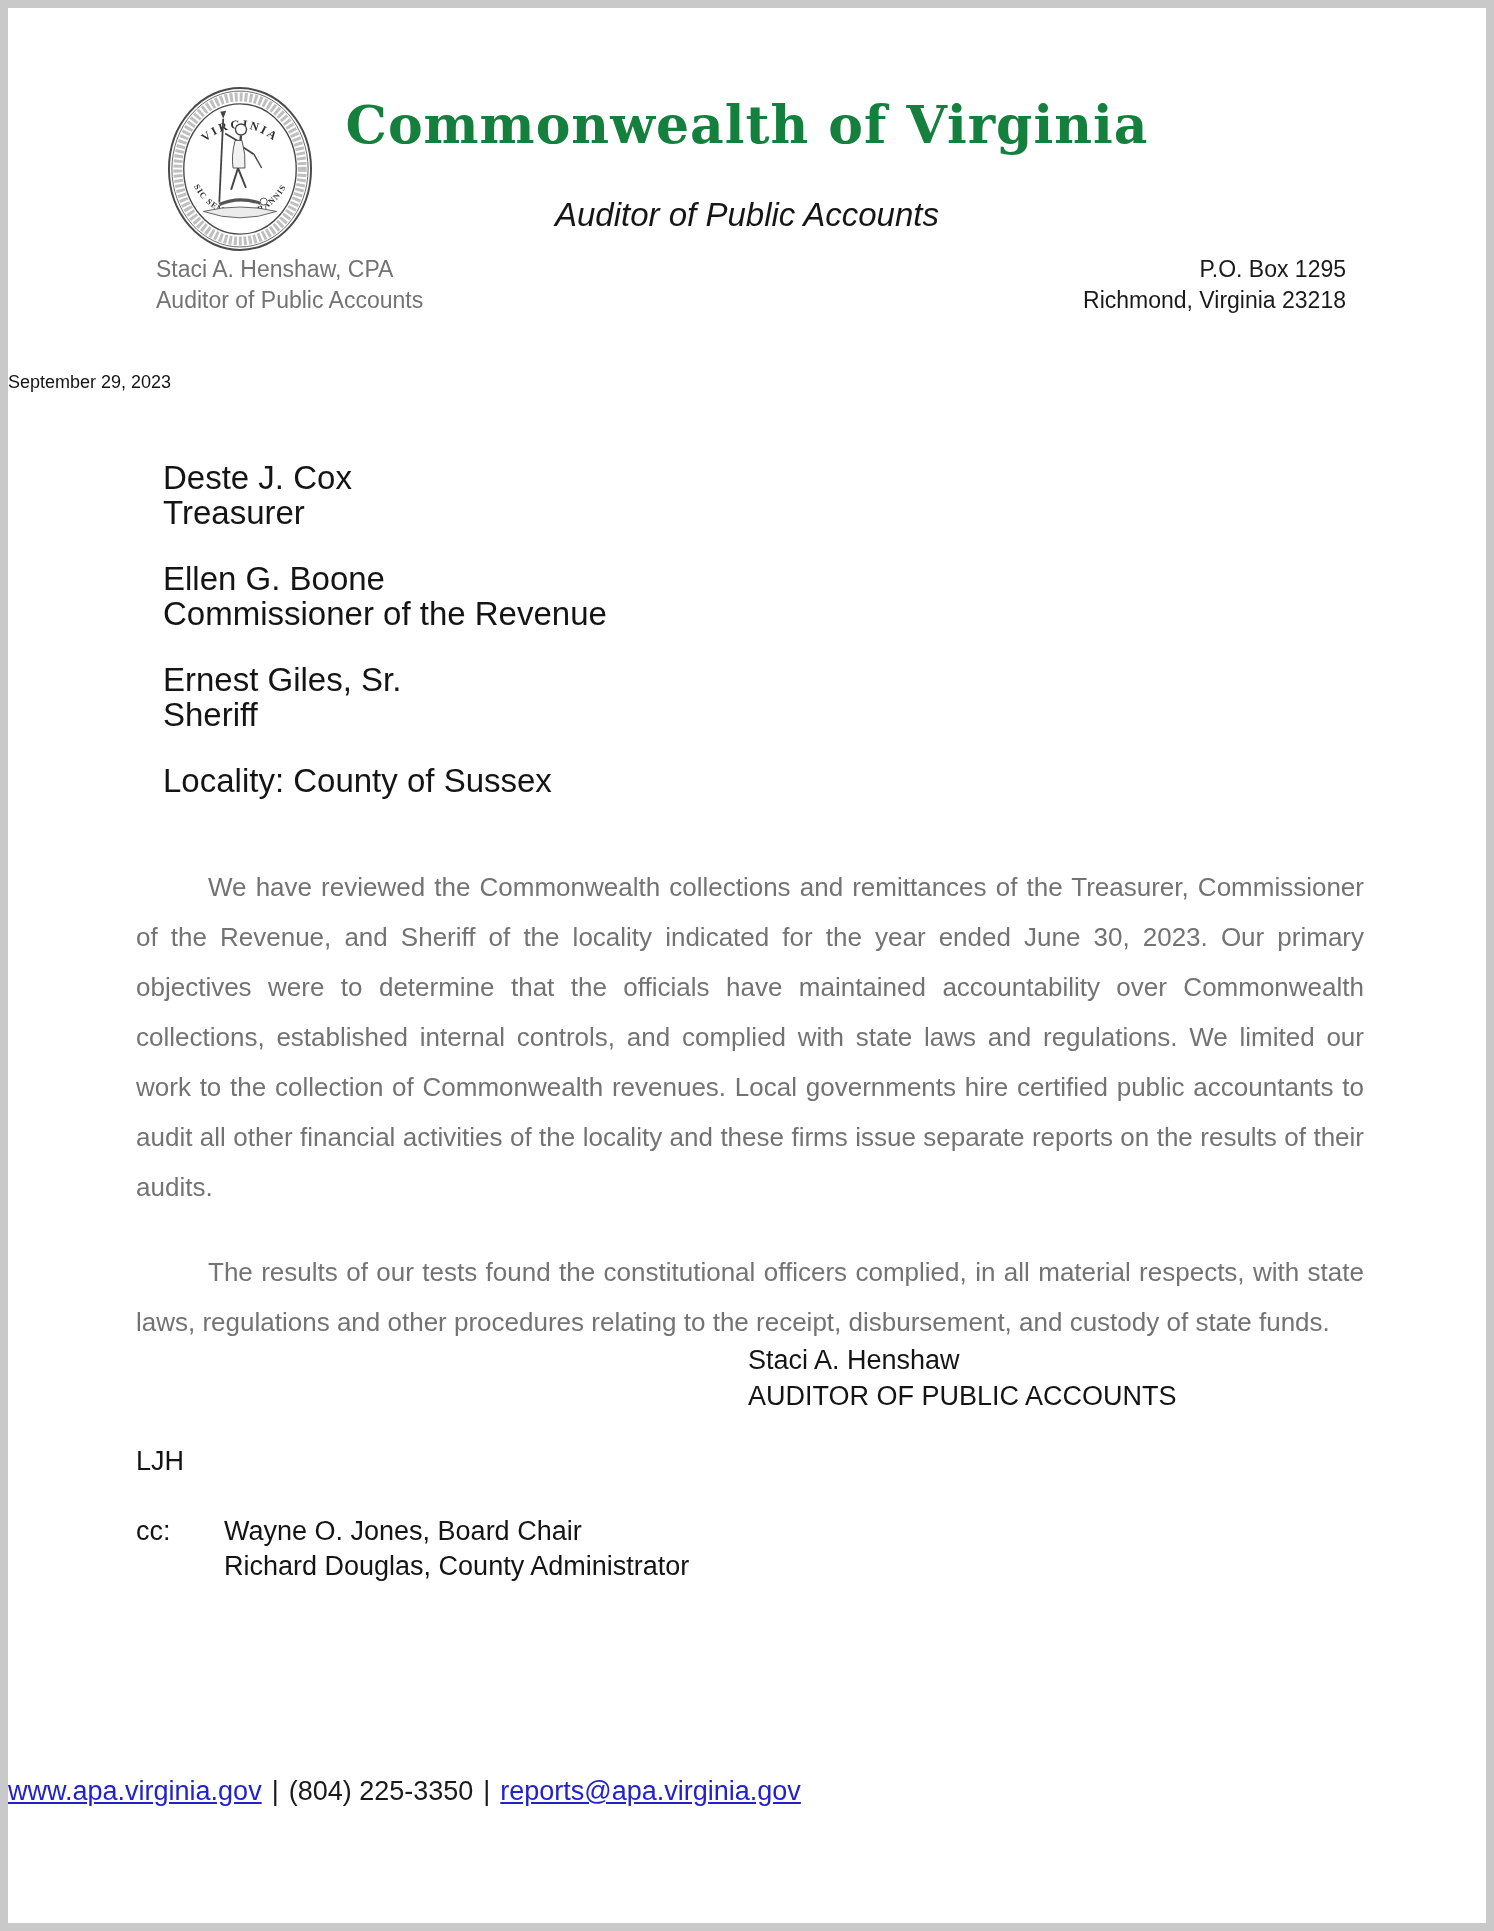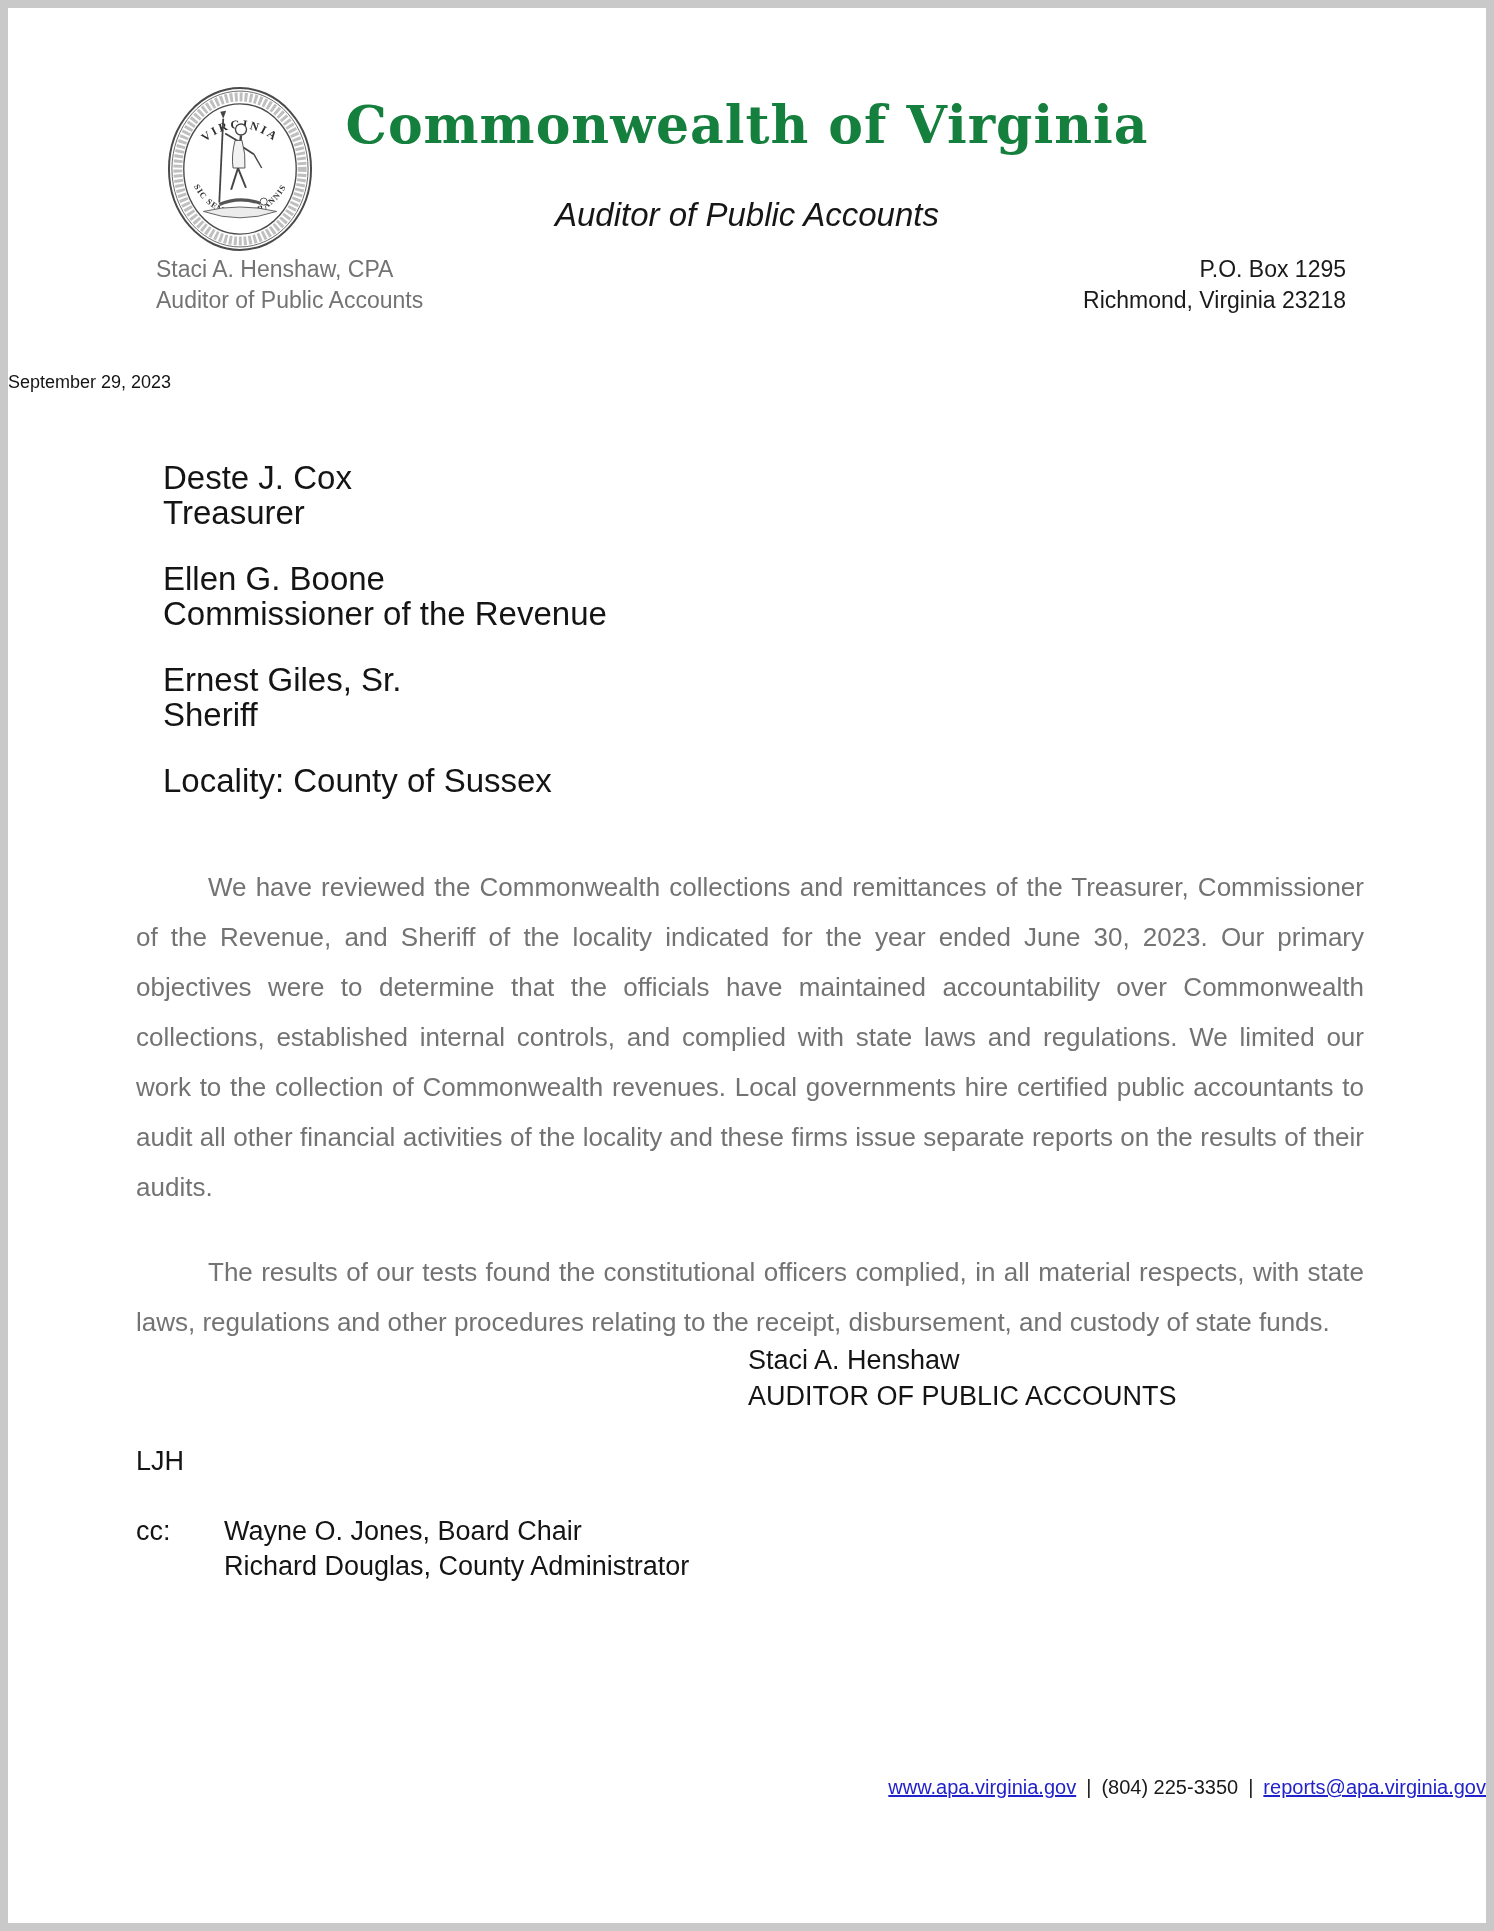--- a/index.html
+++ b/index.html
@@ -77,24 +77,23 @@
     font-size:27px;
   }
   .cc-block {
     position:absolute; left:128px; top:1506px;
     font-size:27px; line-height:35px;
     display:flex;
   }
   .cc-label { width:88px; flex:0 0 88px; }
   .footer {
     position:absolute; left:0; right:0; top:1768px;
-    text-align:right;
-    font-size:20px;
+    text-align:left;
+    font-size:27px;
     color:#1a1a1a;
-    padding-left:40px;
   }
   .footer a {
     color:#2222CC;
     text-decoration:underline;
     cursor:pointer;
   }
   .footer .sep { color:#1a1a1a; padding:0 10px; }
 </style>
 </head>
 <body>

